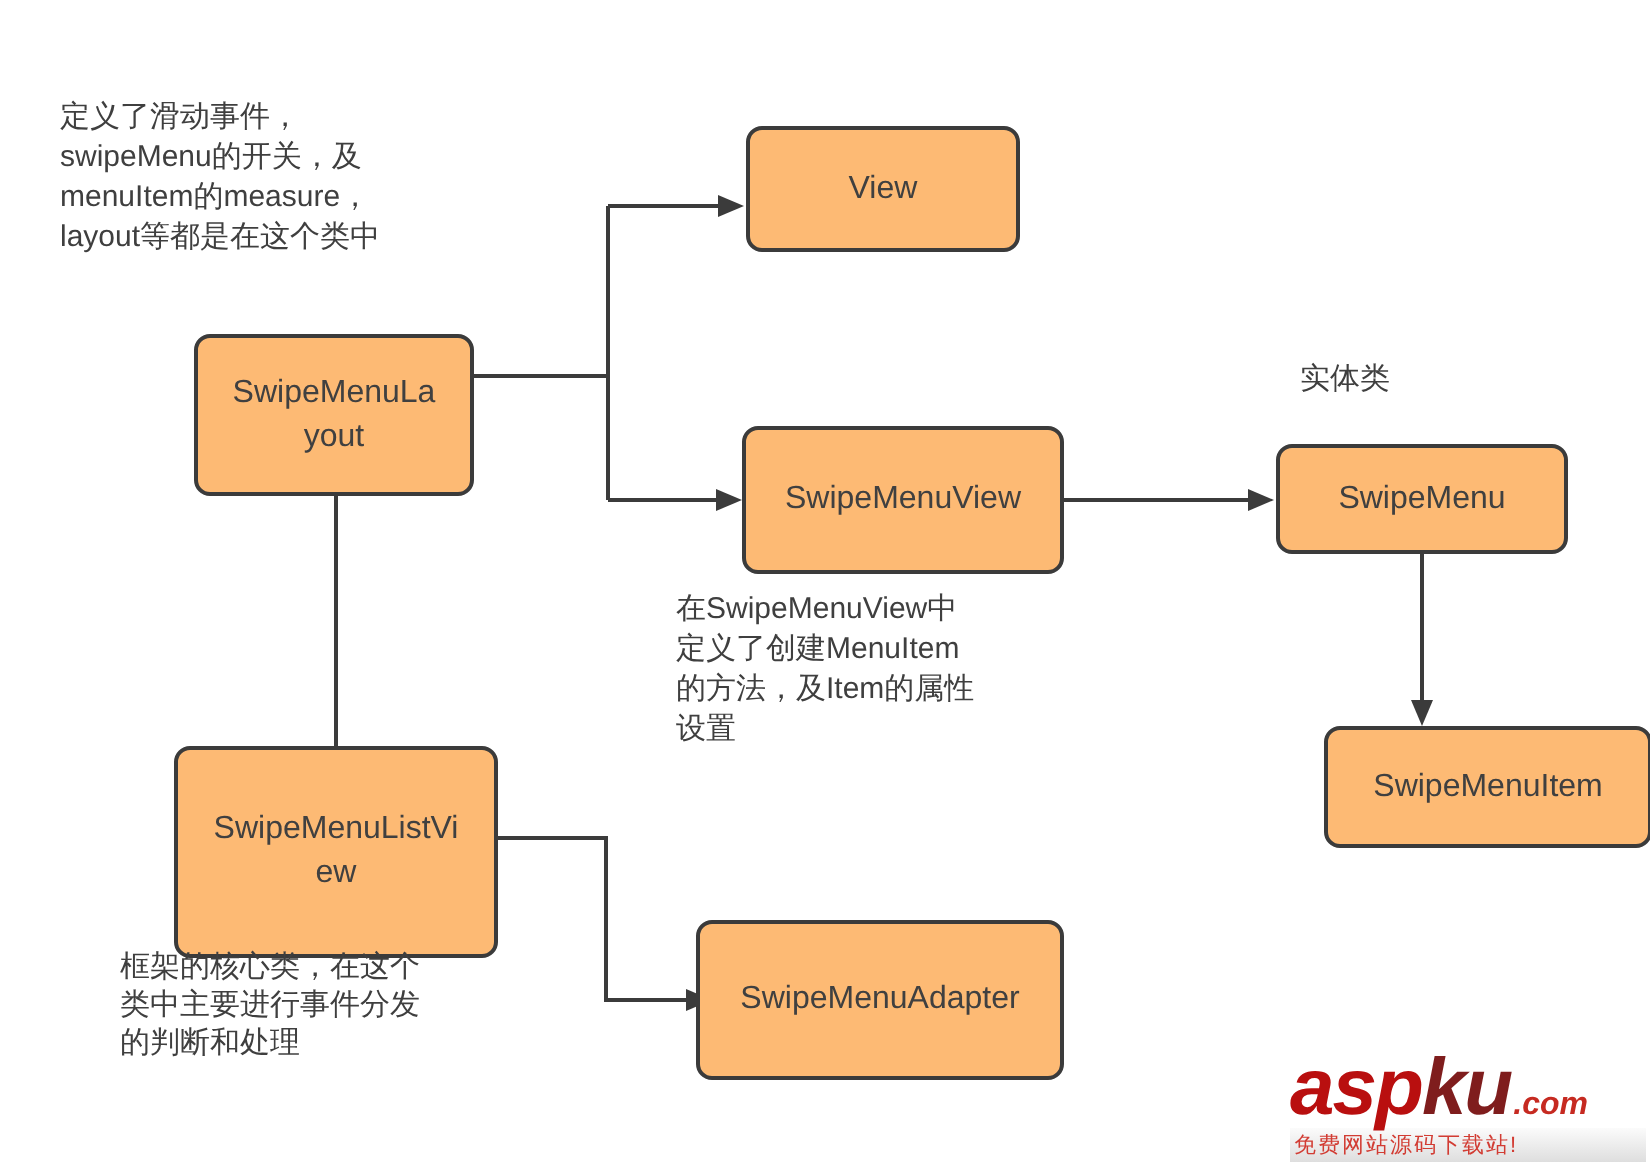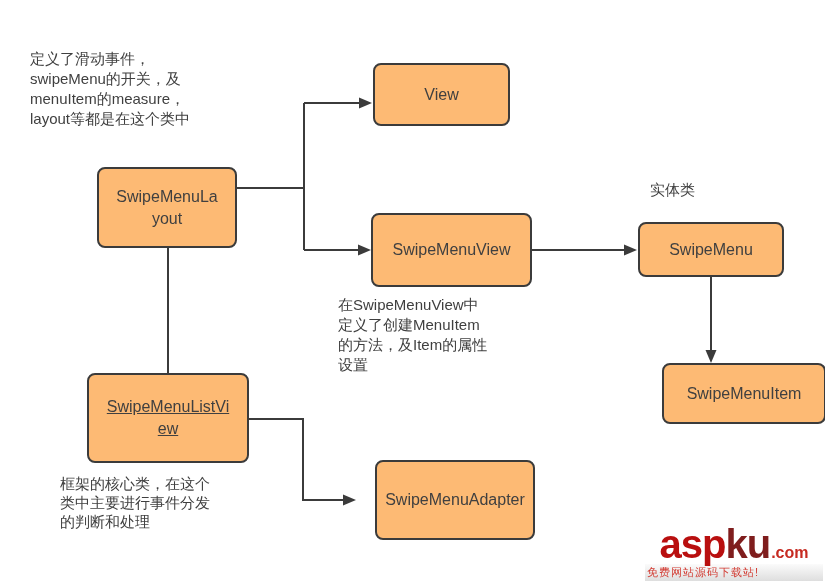--- a/index.html
+++ b/index.html
@@ -47,41 +47,42 @@
   }
   #connectors path { stroke: #3b3b3b; stroke-width: 2; fill: none; }
   #connectors polygon { fill: #3b3b3b; stroke: none; }
 
   
   #node-swipemenulayout   { left: 97px;  top: 147px; width: 140px; height: 81px; margin-top: 20px; }
   #node-view              { left: 373px; top: 63px;  width: 137px; height: 63px; }
   #node-swipemenuview     { left: 371px; top: 213px; width: 161px; height: 74px; }
   #node-swipemenu         { left: 638px; top: 222px; width: 146px; height: 55px; }
   #node-swipemenuitem     { left: 629px; top: 363px; width: 164px; height: 61px; margin-left: 33px; }
-  #node-swipemenulistview { left: 87px;  top: 373px; width: 162px; height: 90px; text-decoration: underline; }
-  #node-swipemenuadapter  { left: 375px; top: 460px; width: 160px; height: 80px; }
+  #node-swipemenulistview { left: 87px;  top: 373px; width: 162px; height: 106px; }
+  #node-swipemenuadapter  { left: 348px; top: 460px; width: 184px; height: 80px; }
 
   
   #note-layout   { left: 30px;  top: 49px;  width: 262px; }
   #note-entity   { left: 650px; top: 181px; width: 110px; line-height: 18px; }
   #note-view     { left: 338px; top: 295px; width: 220px; }
   #note-listview { left: 60px;  top: 474px; width: 212px; line-height: 19px; }
 
   
   #watermark {
     position: absolute;
     left: 645px;
     top: 524px;
     width: 178px;
     height: 62px;
   }
   #brand-row {
     display: flex;
     align-items: baseline;
-    justify-content: center;
+    justify-content: flex-start;
+    font-style: italic;
     font-weight: bold;
     line-height: 1;
   }
   #brand-asp  { font-size: 40px; color: #b90f0f; letter-spacing: -1px; }
   #brand-ku   { font-size: 40px; color: #7f1d1d; letter-spacing: -1px; }
   #brand-com  { font-size: 16px; color: #c62a21; margin-left: 1px; }
   #brand-tagline {
     display: block;
     margin-top: 0px;
     text-align: left;

